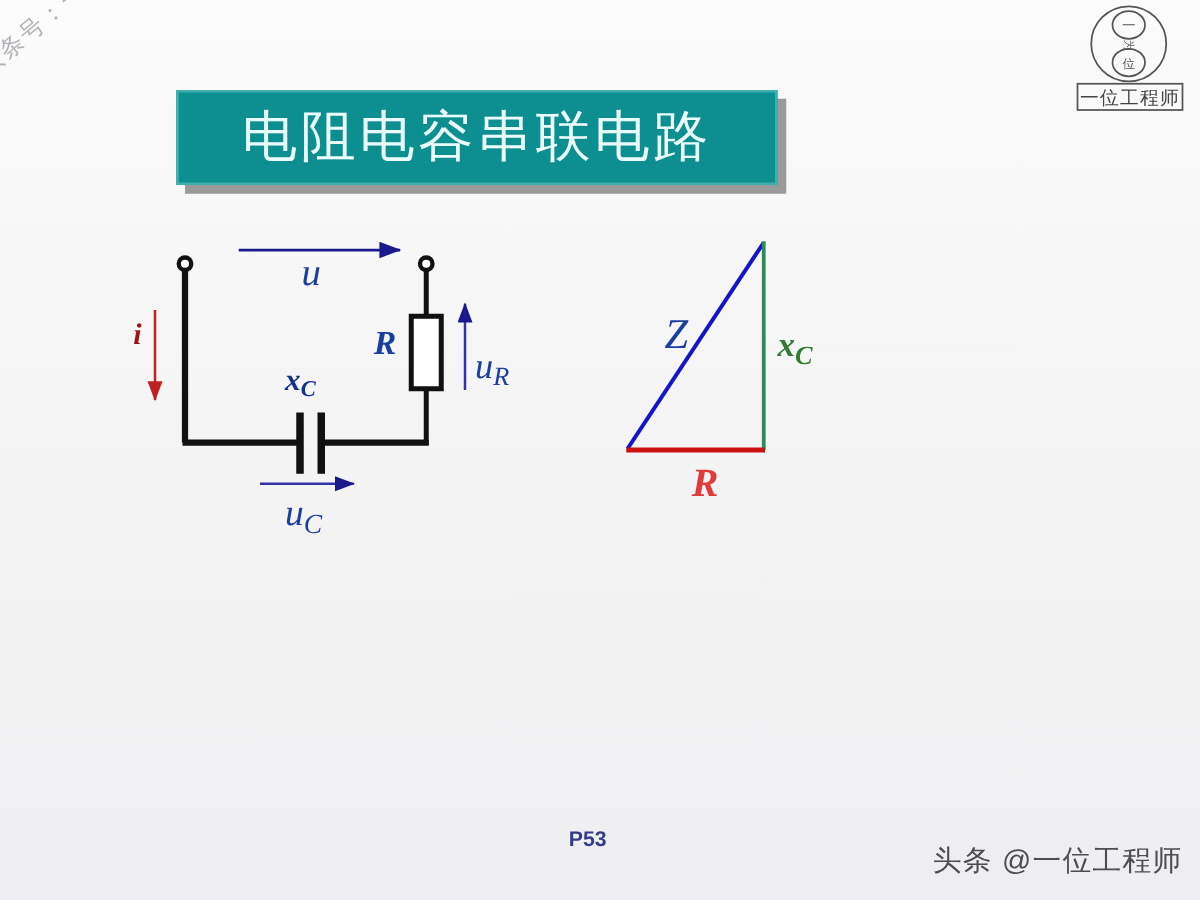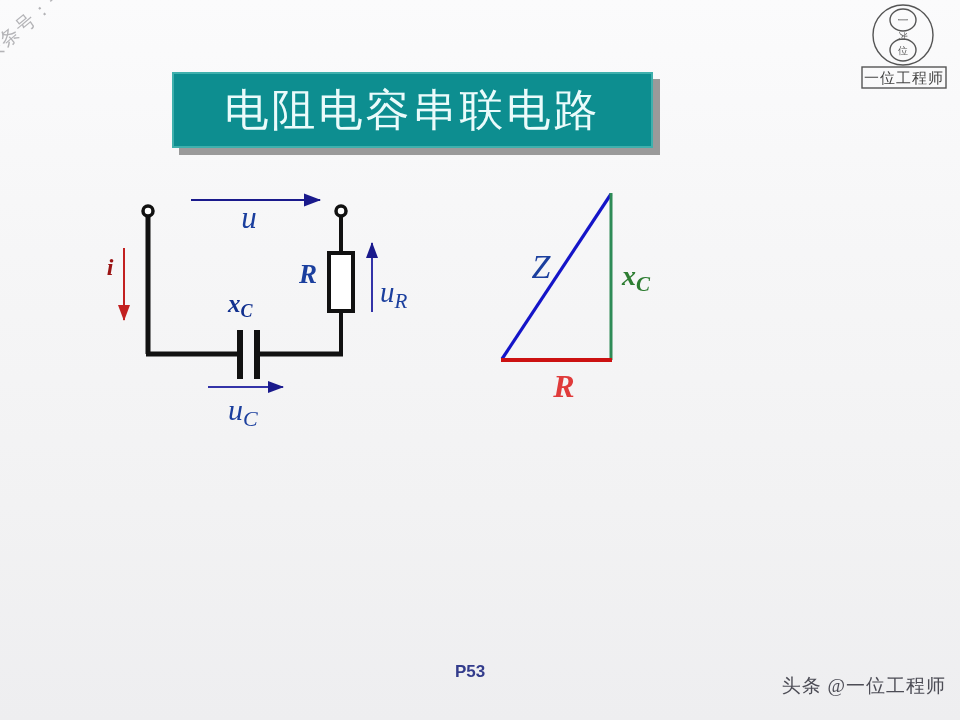--- a/index.html
+++ b/index.html
@@ -45,21 +45,20 @@
   }
   #logo .logo-svg { display: block; }
 
   
   #title-wrap {
     position: absolute;
     left: 141px;
     top: 72px;
     width: 481px;
     height: 76px;
-    margin-left: 31px;
   }
   #title-shadow {
     position: absolute;
     left: 7px;
     top: 7px;
     width: 481px;
     height: 76px;
     background: #9a9a9a;
   }
   #title-box {
@@ -100,22 +99,22 @@
     top: 662px;
     font-family: Liberation Sans, sans-serif;
     font-size: 17px;
     font-weight: bold;
     color: #333c8c;
   }
   #wm-bottom {
     position: absolute;
     right: 14px;
     top: 673px;
-    font-family: Liberation Serif, serif;
-    font-size: 19px;
+    font-family: Liberation Sans, sans-serif;
+    font-size: 23px;
     color: #4c4c55;
     letter-spacing: 1px;
     white-space: nowrap;
     user-select: none;
   }
 
   .math {
     font-family: "Liberation Serif", serif;
     font-style: italic;
   }

